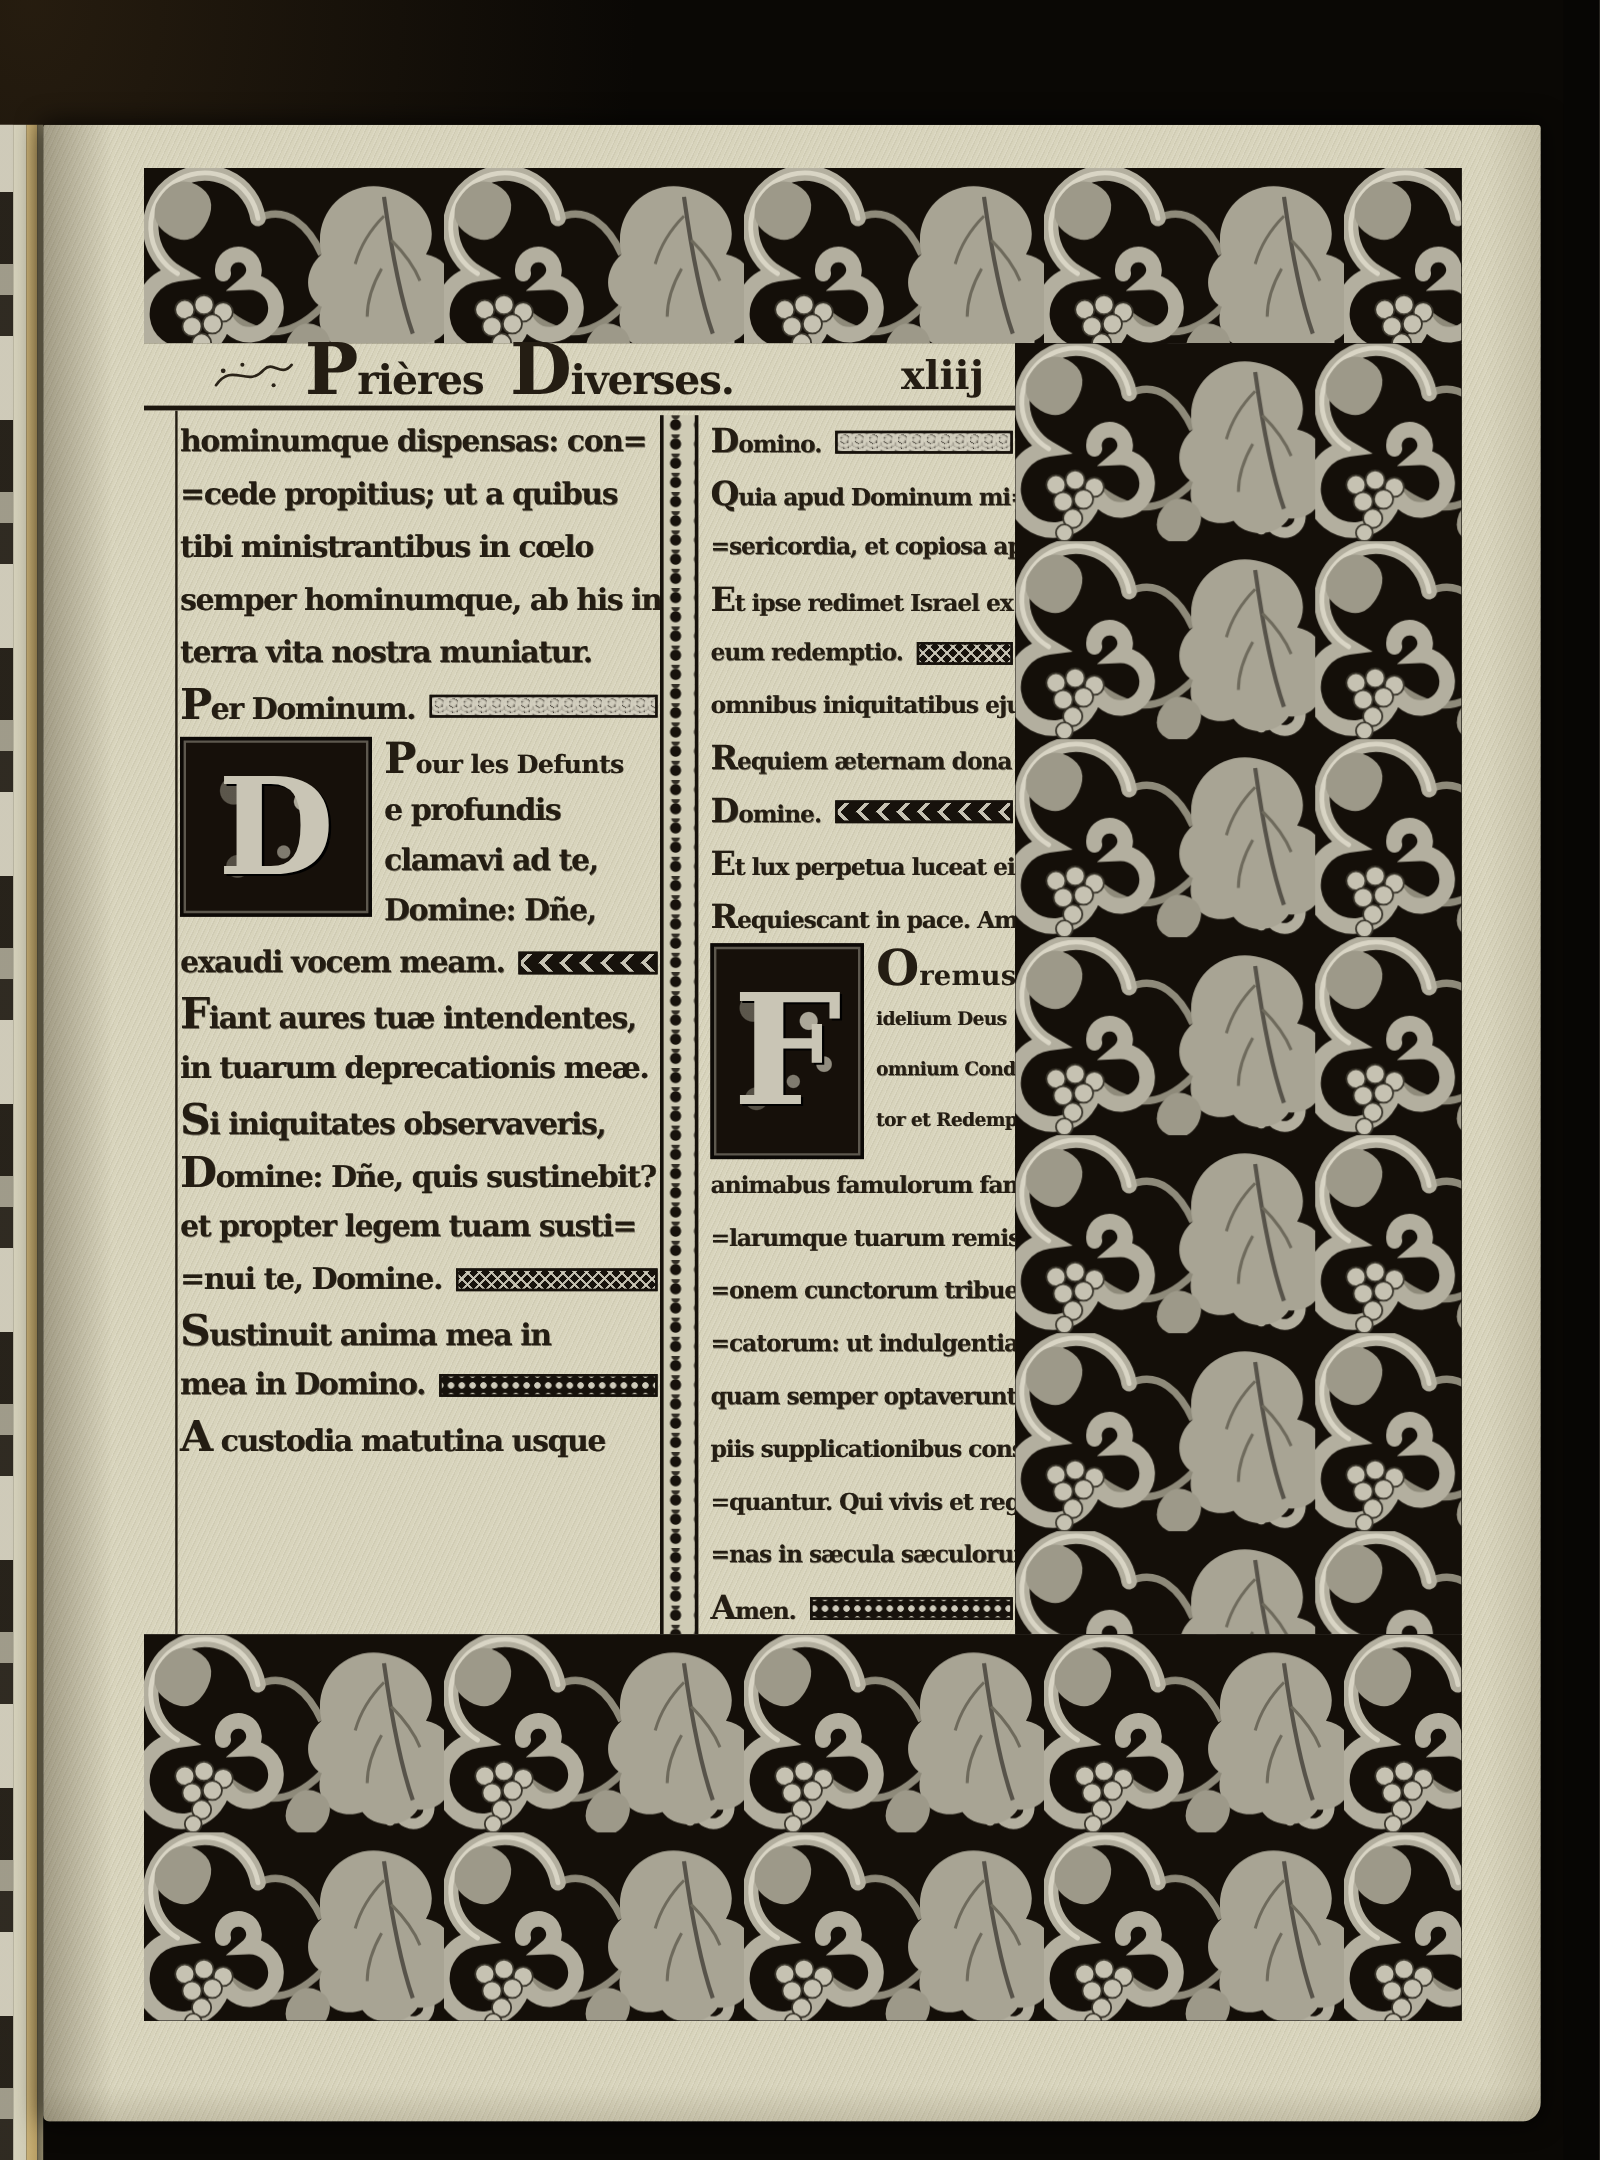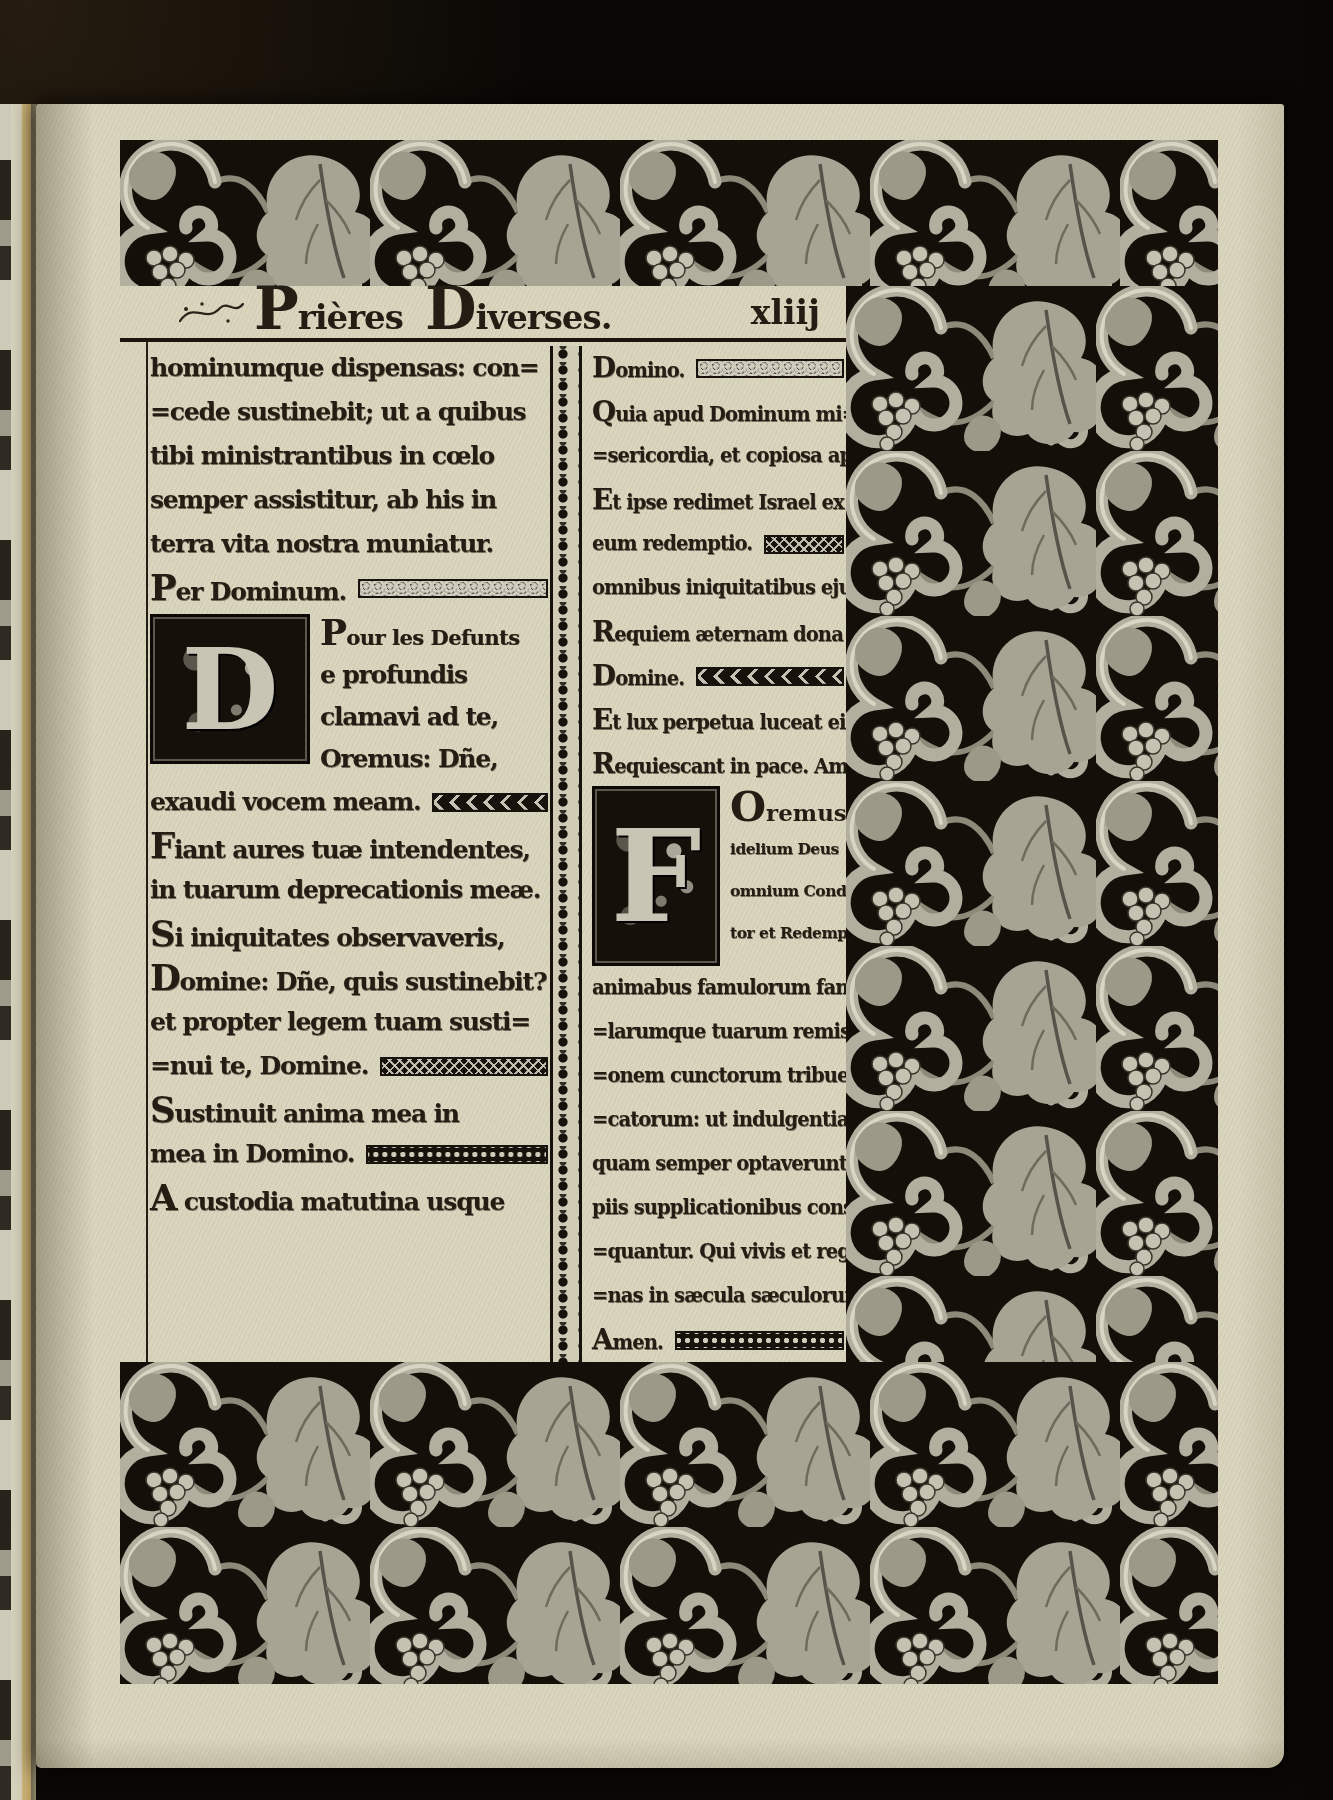--- a/index.html
+++ b/index.html
@@ -179,27 +179,27 @@
       <div class="text-area">
         <div class="vline"></div>
         <div class="cols">
 
           <div class="col-left">
             <div>
                 <div class="txt-line">
                   <span class="lt">hominumque dispensas: con=</span>
                 </div>
                 <div class="txt-line">
-                  <span class="lt">=cede sustinebit; ut a quibus</span>
+                  <span class="lt">=cede propitius; ut a quibus</span>
                 </div>
                 <div class="txt-line">
                   <span class="lt">tibi ministrantibus in cœlo</span>
                 </div>
                 <div class="txt-line">
-                  <span class="lt">semper assistitur, ab his in</span>
+                  <span class="lt">semper hominumque, ab his in</span>
                 </div>
                 <div class="txt-line">
                   <span class="lt">terra vita nostra muniatur.</span>
                 </div>
                 <div class="txt-line vc">
                   <span class="lt">Per Dominum.</span>
                   <span class="orn orn-wave"></span>
                 </div>
               </div>
             <div class="dc-group">
@@ -207,21 +207,21 @@
               <div class="dc-lines">
                 <div class="banner">Pour les Defunts</div>
                 <div>
                     <div class="txt-line">
                       <span class="lt">e profundis</span>
                     </div>
                     <div class="txt-line">
                       <span class="lt">clamavi ad te,</span>
                     </div>
                     <div class="txt-line">
-                      <span class="lt">Oremus: Dñe,</span>
+                      <span class="lt">Domine: Dñe,</span>
                     </div>
                   </div>
               </div>
             </div>
             <div>
                 <div class="txt-line">
                   <span class="lt">exaudi vocem meam.</span>
                   <span class="orn orn-chevron"></span>
                 </div>
                 <div class="txt-line vc">

